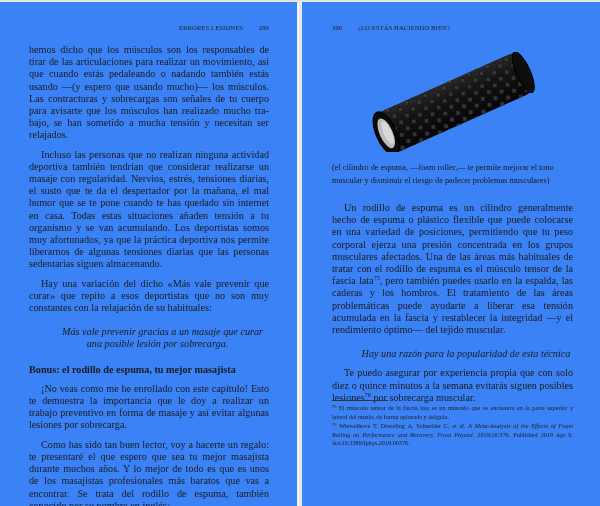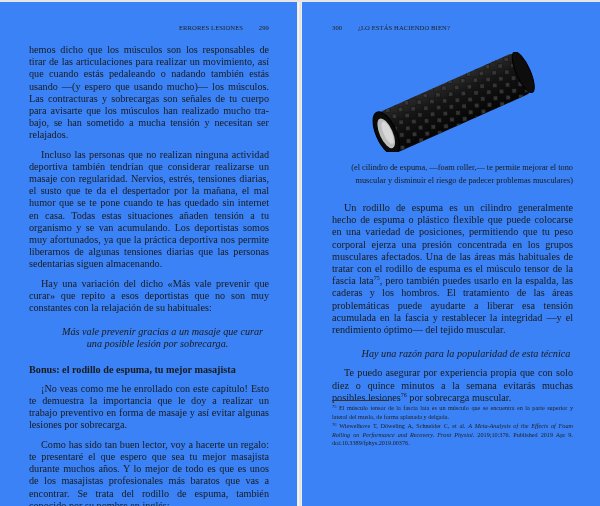--- a/index.html
+++ b/index.html
@@ -51,21 +51,21 @@
     .quote .l2 { display: block; padding-left: 17px; }
     .bonus { font-weight: bold; margin-top: 13px; }
     em { font-style: italic; }
     sup { font-size: 6px; line-height: 0; vertical-align: 4px; }
 
     .figure {
       position: absolute; left: 60px; top: 50px; width: 180px; height: 100px;
     }
     .caption {
       position: absolute; left: 30px; top: 160px; width: 241px;
-      font-size: 8.3px; line-height: 12.5px; text-align: right;
+      font-size: 8.3px; line-height: 12.5px; text-align: left;
     }
     .right .body1 { top: 200px; }
     .footrule {
       position: absolute; left: 30px; top: 398px; width: 56px; height: 1px; background: #333;
     }
     .footnotes {
       position: absolute; left: 30px; top: 402px; width: 241px;
       font-size: 6.2px; line-height: 8.6px; text-align: justify; color: #222;
     }
     .footnotes p { margin: 0 0 1px 0; }
@@ -130,21 +130,21 @@
       </svg>
     </div>
 
     <div class="caption">(el cilindro de espuma, —foam roller,— te permite mejorar el tono muscular y disminuir el riesgo de padecer problemas musculares)</div>
 
     <div class="text body1">
       <p class="indent"><span>Un rodillo de espuma es un cilindro generalmente hecho de es­puma o plástico flexible que puede colocarse en una variedad de po­siciones, permitiendo que tu peso corporal ejerza una presión con­centrada en los grupos musculares afectados. Una de las áreas más habituales de tratar con el rodillo de espuma es el músculo tensor de la fascia lata</span><sup>75</sup><span>, pero también puedes usarlo en la espalda, las cade­ras y los hombros. El tratamiento de las áreas problemáticas puede ayudarte a liberar esa tensión acumulada en la fascia y restablecer la integridad —y el rendimiento óptimo— del tejido muscular.</span></p>
       <div class="quote">
         <span class="l1">Hay una razón para la popularidad de esta técnica</span>
       </div>
-      <p class="indent gap"><span>Te puedo asegurar por experiencia propia que con solo diez o quince minutos a la semana evitarás muchas posibles lesiones</span><sup>76</sup><span> por sobrecarga muscular.</span></p>
+      <p class="indent gap"><span>Te puedo asegurar por experiencia propia que con solo diez o quince minutos a la semana evitarás siguen posibles lesiones</span><sup>76</sup><span> por sobrecarga muscular.</span></p>
     </div>
 
     <div class="footrule"></div>
     <div class="footnotes">
       <p><sup>75</sup><span> El músculo tensor de la fascia lata es un músculo que se encuentra en la parte supe­rior y lateral del muslo, de forma aplanada y delgada.</span></p>
       <p><sup>76</sup><span> Wiewelhove T, Döweling A, Schneider C, et al. </span><em>A Meta-Analysis of the Effects of Foam Rolling on Performance and Recovery. Front Physiol.</em><span> 2019;10:376. Published 2019 Apr 9. doi:10.3389/fphys.2019.00376.</span></p>
     </div>
   </div>
 </div>
 

